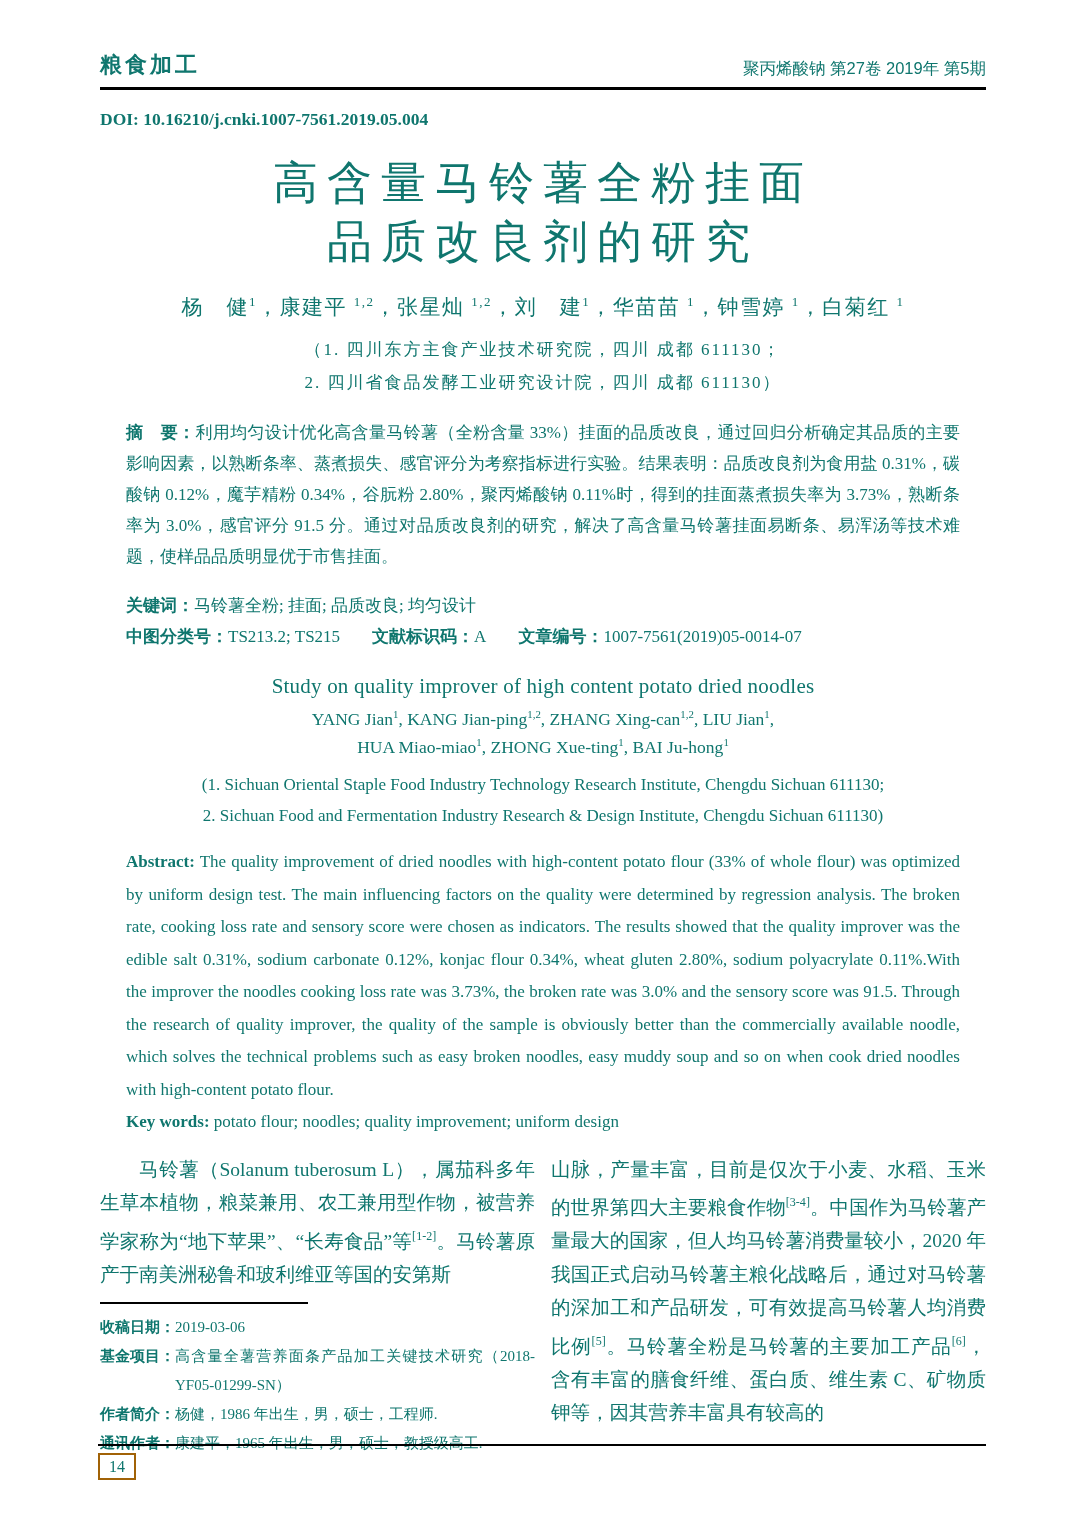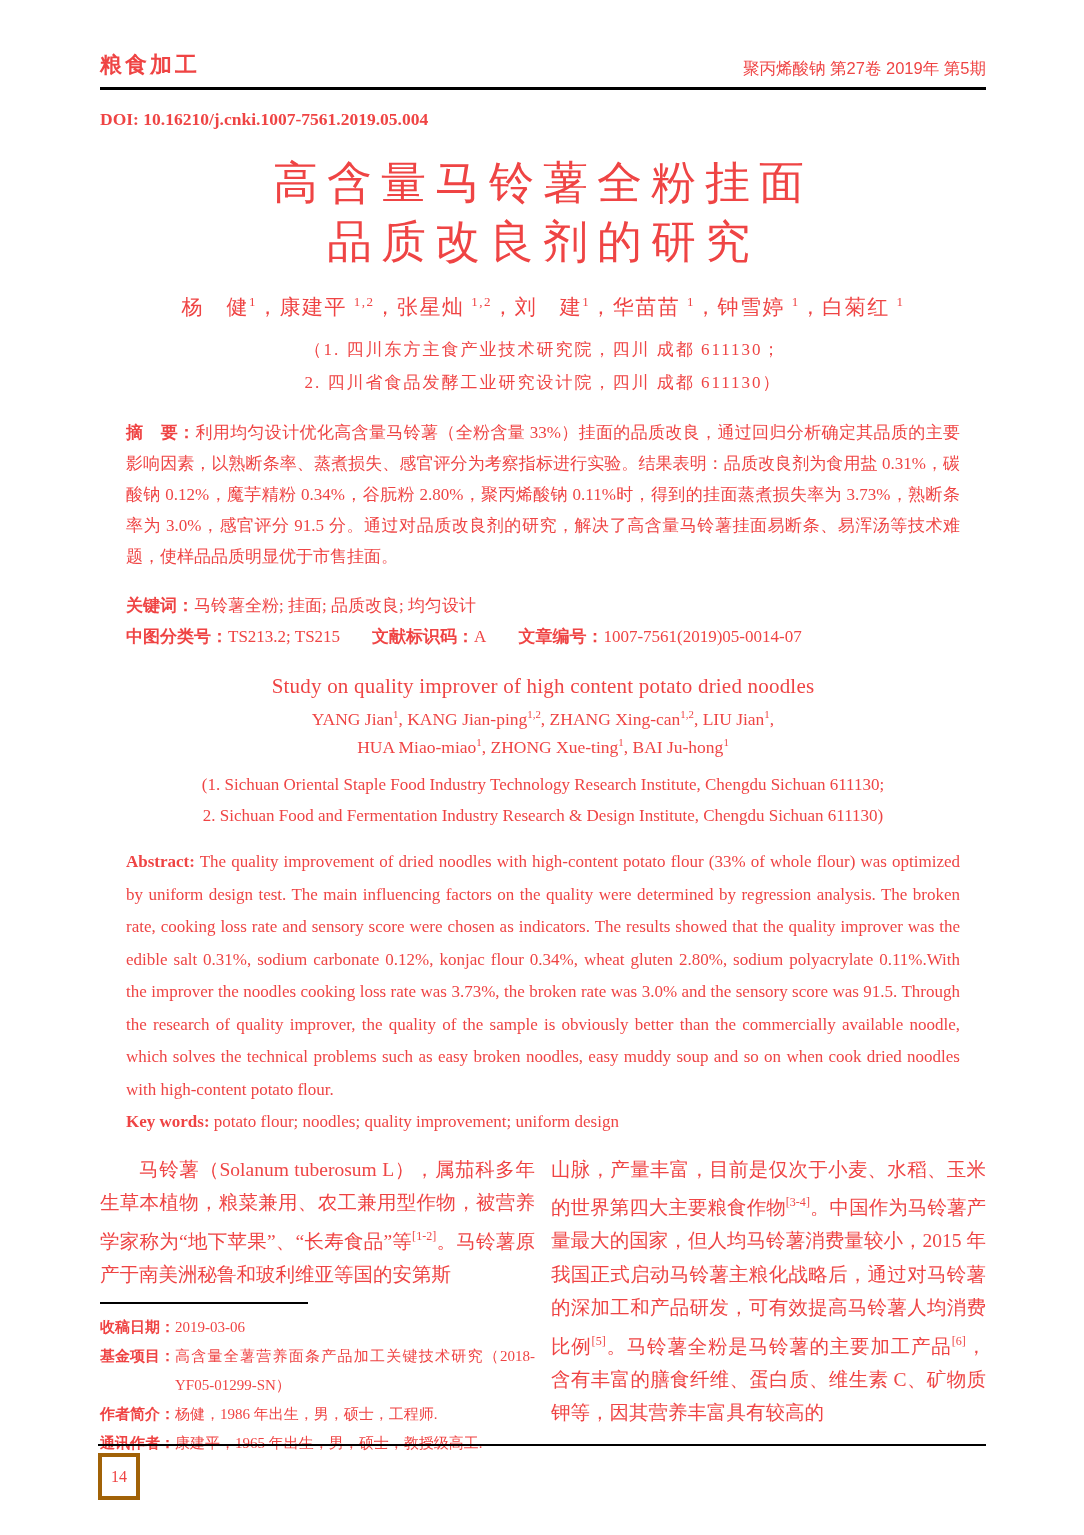--- a/index.html
+++ b/index.html
@@ -1,18 +1,18 @@
 <!DOCTYPE html>
 <html><head>
 <meta charset="utf-8">
 <style>
   * { margin:0; padding:0; box-sizing:border-box; }
   html,body { background:#e8e8e8; }
   .page {
-    width:1084px; height:1535px; margin:0 auto; background:#ffffff; color:#ef4444;
+    width:1084px; height:1535px; margin:0 auto; background:#ffffff; color:#0f766e;
     position:relative; overflow:hidden;
     font-family:"Liberation Serif","DejaVu Serif",serif;
   }
   .content { padding:50px 98px 0 100px; }
 
   .header-row { display:flex; justify-content:space-between; align-items:flex-end;
     border-bottom:3px solid #000; padding-bottom:7px; }
   .journal-section { font-family:"Liberation Sans","DejaVu Sans",sans-serif;
     font-weight:bold; font-size:22px; letter-spacing:3px; }
   .journal-info { font-family:"Liberation Sans","DejaVu Sans",sans-serif; font-size:16.5px; }
@@ -44,22 +44,22 @@
   .col p.lead { text-indent:2em; }
 
   .footnote { margin-top:11px; }
   .fn-rule { border:none; border-top:2.5px solid #000; width:208px; margin:0 0 9px 0; }
   .fn-row { display:flex; font-size:15px; line-height:1.92; }
   .fn-label { font-family:"Liberation Sans","DejaVu Sans",sans-serif; font-weight:bold; white-space:nowrap; }
   .fn-value { flex:1; }
 
   .footer { position:absolute; left:98px; right:98px; top:1444px; }
   .footer-rule { border:none; border-top:2px solid #000; }
-  .page-num { display:inline-block; border:4px solid #a16207; font-size:16px;
-    padding:8px 9px; margin-top:7px; line-height:1.45; }
+  .page-num { display:inline-block; border:2px solid #a16207; font-size:16px;
+    padding:0 9px; margin-top:7px; line-height:1.45; }
 </style>
 </head>
 <body>
 
 <div class="page">
   <div class="content">
 
     <div class="header-row">
       <span class="journal-section">粮食加工</span>
       <span class="journal-info">聚丙烯酸钠 第27卷 2019年 第5期</span>
@@ -118,21 +118,21 @@
             <span class="fn-label">作者简介：</span>
             <span class="fn-value">杨健，1986 年出生，男，硕士，工程师.</span>
           </div>
           <div class="fn-row">
             <span class="fn-label">通讯作者：</span>
             <span class="fn-value">康建平，1965 年出生，男，硕士，教授级高工.</span>
           </div>
         </div>
       </div>
       <div class="col">
-        <p><span>山脉，产量丰富，目前是仅次于小麦、水稻、玉米的世界第四大主要粮食作物</span><sup>[3-4]</sup><span>。中国作为马铃薯产量最大的国家，但人均马铃薯消费量较小，2015 年我国正式启动马铃薯主粮化战略后，通过对马铃薯的深加工和产品研发，可有效提高马铃薯人均消费比例</span><sup>[5]</sup><span>。马铃薯全粉是马铃薯的主要加工产品</span><sup>[6]</sup><span>，含有丰富的膳食纤维、蛋白质、维生素 C、矿物质钾等，因其营养丰富具有较高的</span></p>
+        <p><span>山脉，产量丰富，目前是仅次于小麦、水稻、玉米的世界第四大主要粮食作物</span><sup>[3-4]</sup><span>。中国作为马铃薯产量最大的国家，但人均马铃薯消费量较小，2020 年我国正式启动马铃薯主粮化战略后，通过对马铃薯的深加工和产品研发，可有效提高马铃薯人均消费比例</span><sup>[5]</sup><span>。马铃薯全粉是马铃薯的主要加工产品</span><sup>[6]</sup><span>，含有丰富的膳食纤维、蛋白质、维生素 C、矿物质钾等，因其营养丰富具有较高的</span></p>
       </div>
     </div>
 
   </div>
 
   <div class="footer">
     <hr class="footer-rule">
     <span class="page-num">14</span>
   </div>
 </div>

